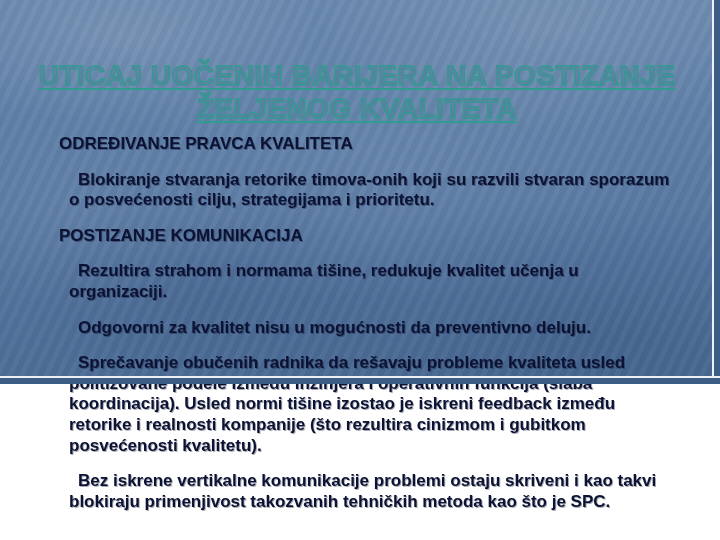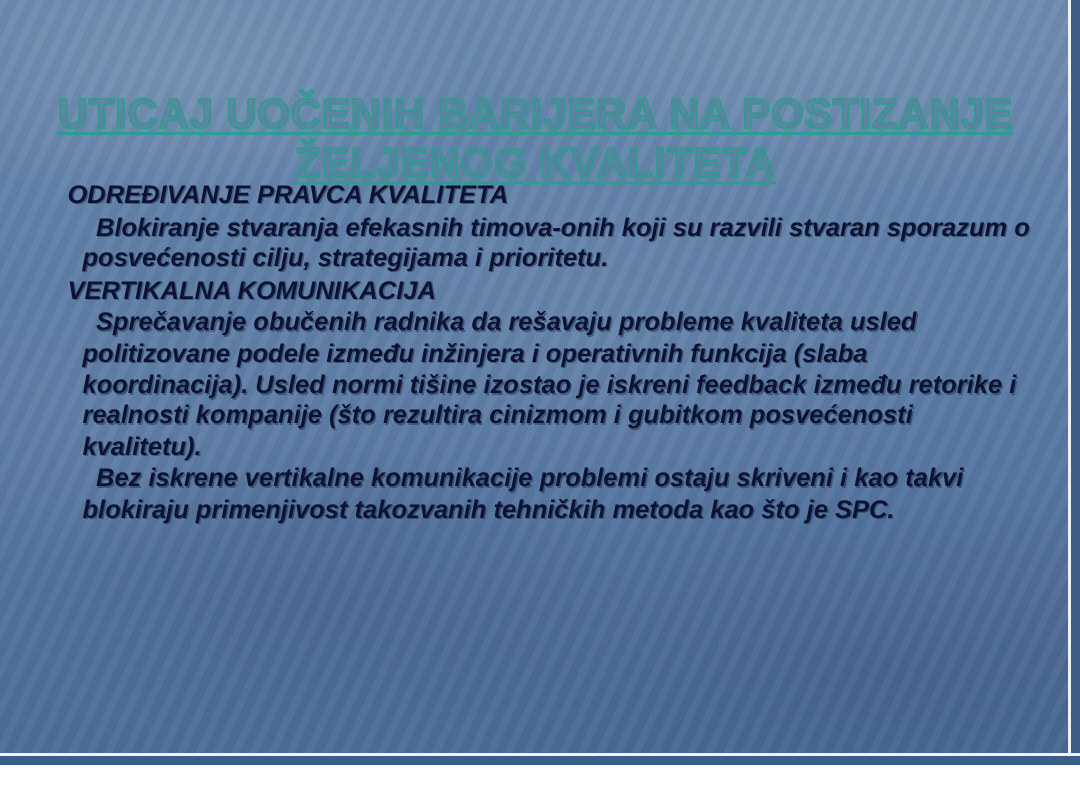--- a/index.html
+++ b/index.html
@@ -9,21 +9,21 @@
   body {
     width: 720px;
     height: 540px;
     overflow: hidden;
     font-family: "Liberation Sans", sans-serif;
   }
 
   .slide {
     position: relative;
     width: 720px;
-    height: 510px;
+    height: 384px;
     background-color: #5d7da6;
     background-image:
       repeating-linear-gradient(115deg,
         rgba(255,255,255,0.03) 0px, rgba(255,255,255,0.03) 5px,
         rgba(5,20,50,0.03) 5px, rgba(5,20,50,0.03) 11px),
       radial-gradient(ellipse 300px 140px at 18% 10%, rgba(255,255,255,0.10), transparent 65%),
       radial-gradient(ellipse 360px 160px at 76% 7%,  rgba(255,255,255,0.09), transparent 65%),
       radial-gradient(ellipse 420px 210px at 55% 44%, rgba(255,255,255,0.06), transparent 65%),
       radial-gradient(ellipse 320px 150px at 10% 55%, rgba(255,255,255,0.05), transparent 65%),
       radial-gradient(ellipse 320px 160px at 30% 78%, rgba(10,30,70,0.10),   transparent 65%),
@@ -76,22 +76,21 @@
     top: 119px;
     left: 44px;
     width: 648px;
     color: #0c1233;
     font-size: 17px;
     font-weight: bold;
     line-height: 20.6px;
     text-shadow: 1px 1px 0 rgba(8, 14, 40, 0.35);
   }
   .body-text p {
-    margin: 1px;
-    font-style: italic;
+    margin: 15px;
   }
   .body-text p.heading {
     padding-left: 0;
     text-indent: 0;
   }
   .body-text p.item {
     padding-left: 10px;
     text-indent: 9px;
   }
 </style>
@@ -100,22 +99,24 @@
 
 <div class="slide">
 
   <h1 class="title">
     <span class="line">UTICAJ UOČENIH BARIJERA NA POSTIZANJE</span>
     <span class="line">ŽELJENOG KVALITETA</span>
   </h1>
 
   <div class="body-text">
       <p class="heading">ODREĐIVANJE PRAVCA KVALITETA</p>
-      <p class="item">Blokiranje stvaranja efekasnih timova-onih koji su razvili stvaran sporazum o posvećenosti cilju, strategijama i prioritetu.</p>
-      <p class="heading">VERTIKALNA KOMUNIKACIJA</p>
+      <p class="item">Blokiranje stvaranja retorike timova-onih koji su razvili stvaran sporazum o posvećenosti cilju, strategijama i prioritetu.</p>
+      <p class="heading">POSTIZANJE KOMUNIKACIJA</p>
+      <p class="item">Rezultira strahom i normama tišine, redukuje kvalitet učenja u organizaciji.</p>
+      <p class="item">Odgovorni za kvalitet nisu u mogućnosti da preventivno deluju.</p>
       <p class="item">Sprečavanje obučenih radnika da rešavaju probleme kvaliteta usled politizovane podele između inžinjera i operativnih funkcija (slaba koordinacija). Usled normi tišine izostao je iskreni feedback između retorike i realnosti kompanije (što rezultira cinizmom i gubitkom posvećenosti kvalitetu).</p>
       <p class="item">Bez iskrene vertikalne komunikacije problemi ostaju skriveni i kao takvi blokiraju primenjivost takozvanih tehničkih metoda kao što je SPC.</p>
     </div>
 
   <div class="frame-right-white"></div>
   <div class="frame-right-dark"></div>
   <div class="frame-bottom-white"></div>
   <div class="frame-bottom-dark"></div>
 
 </div>

